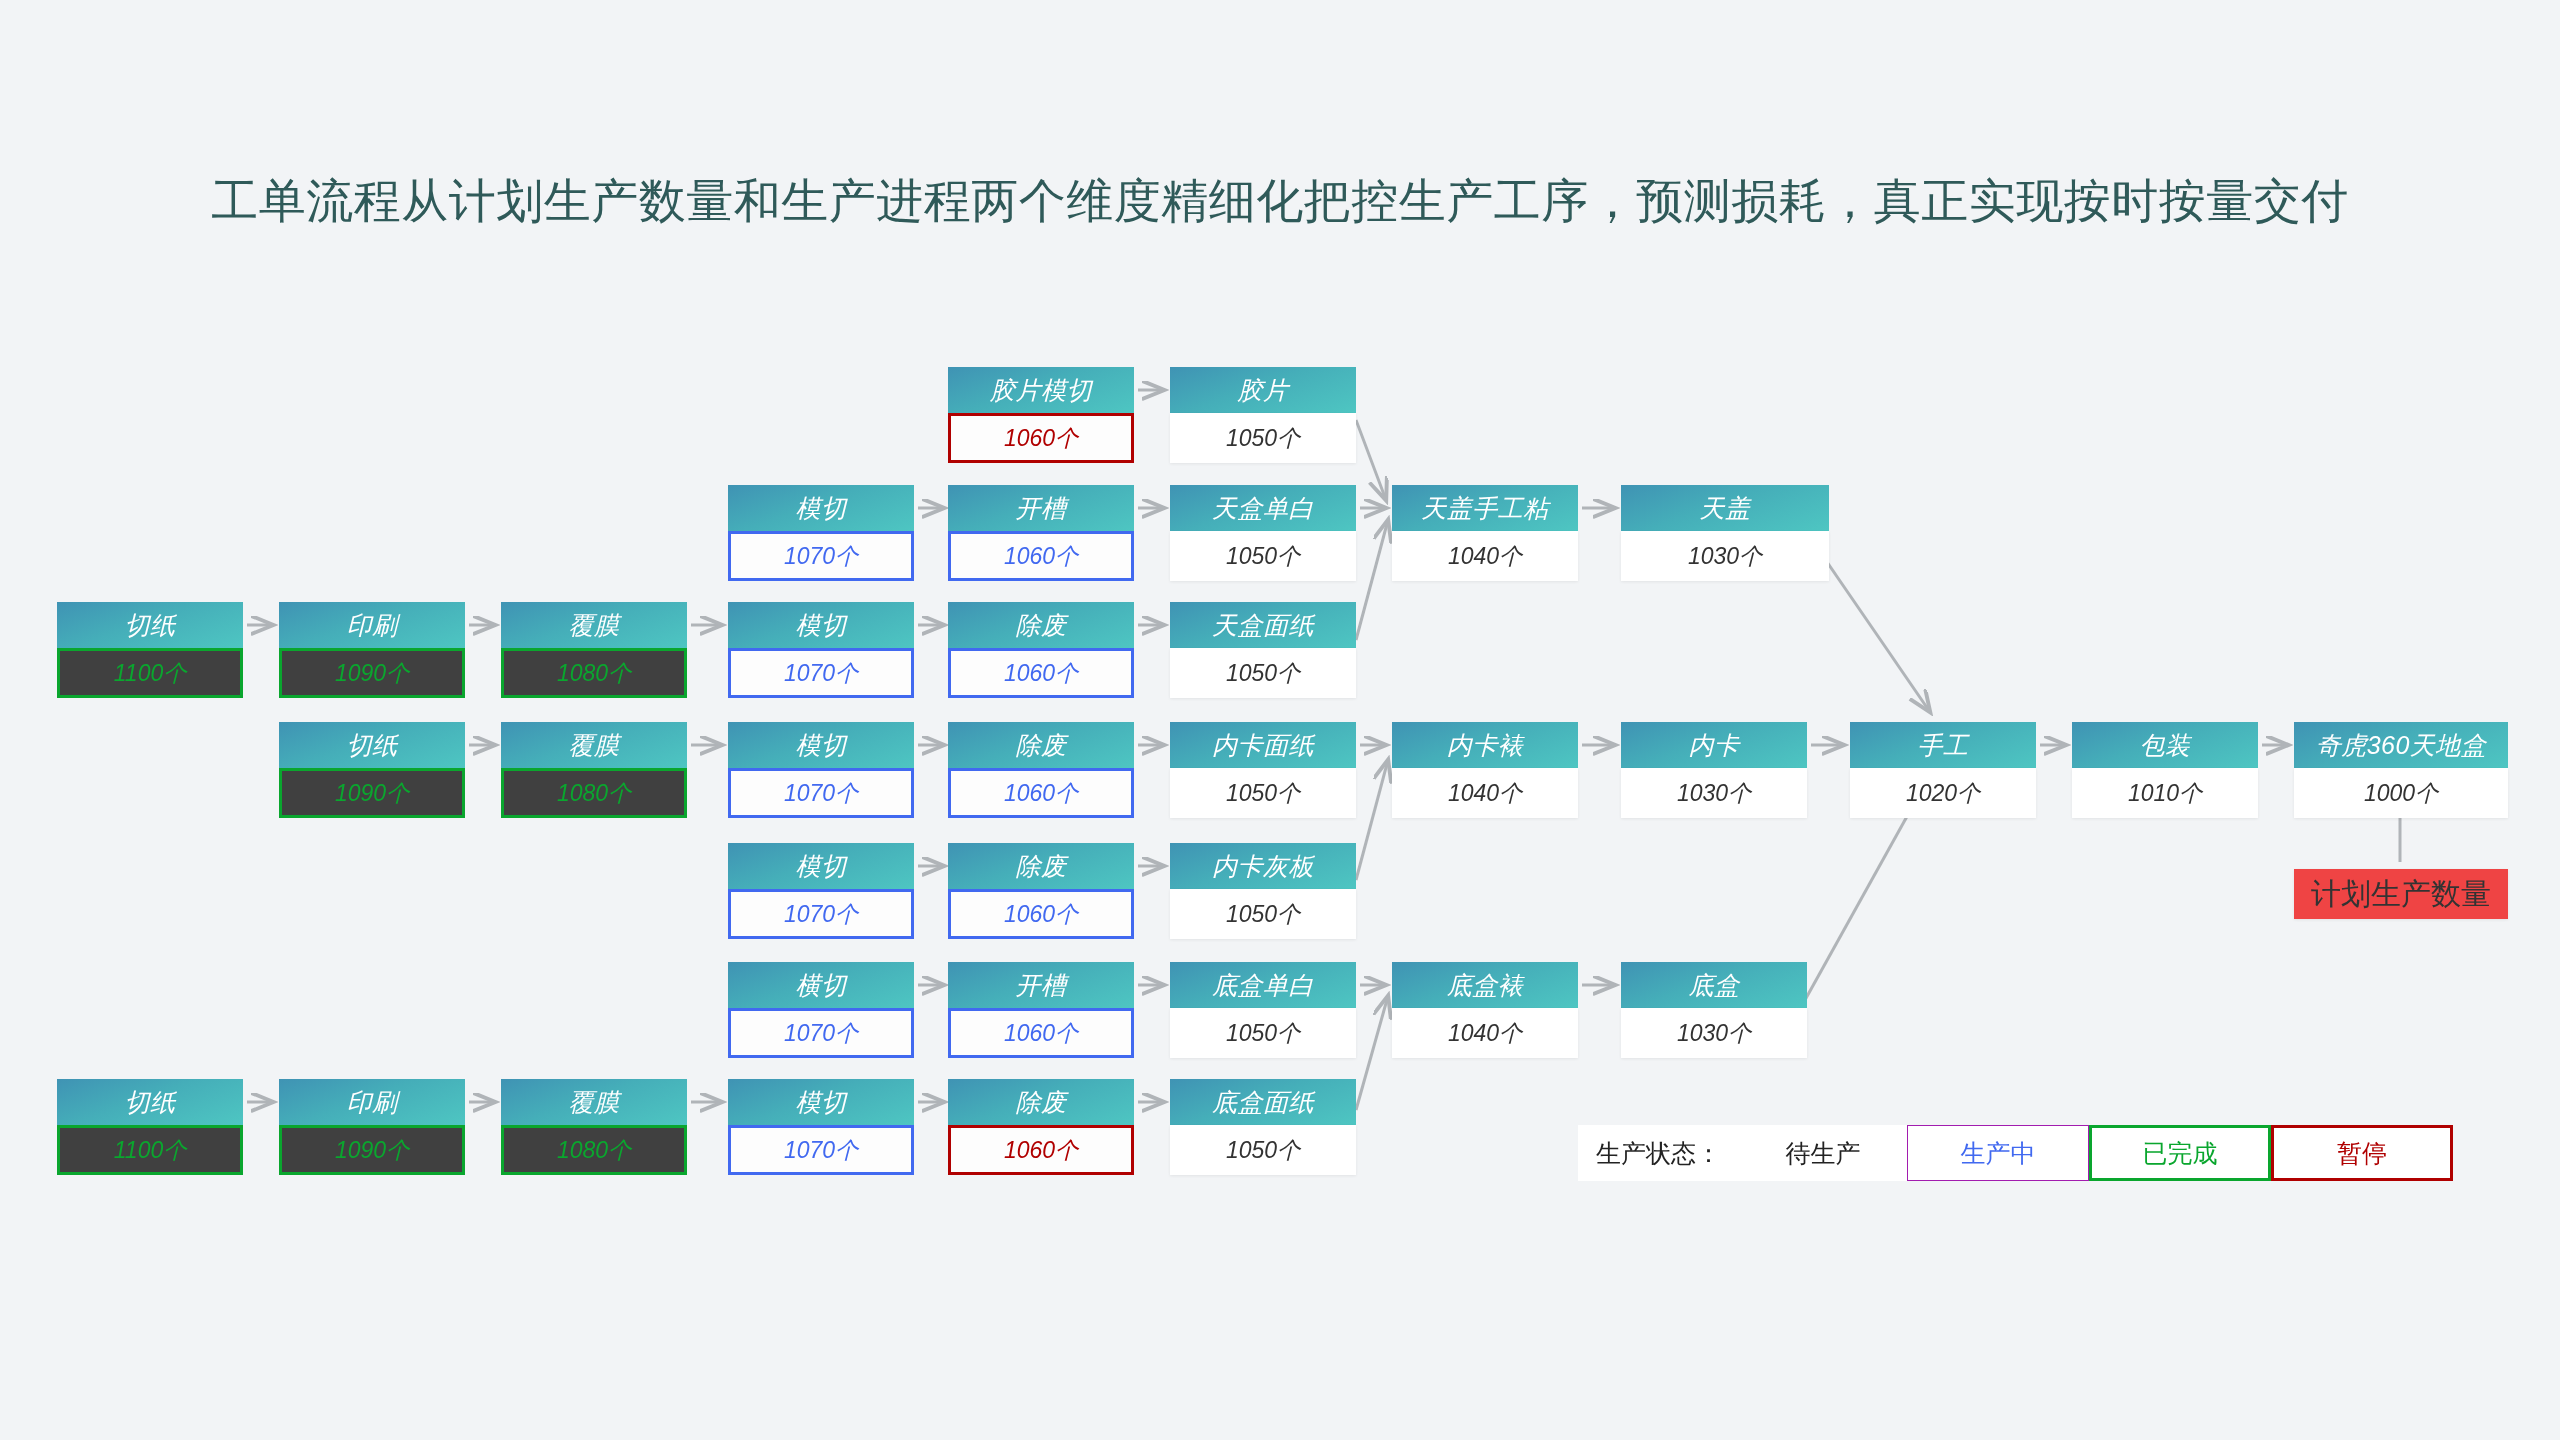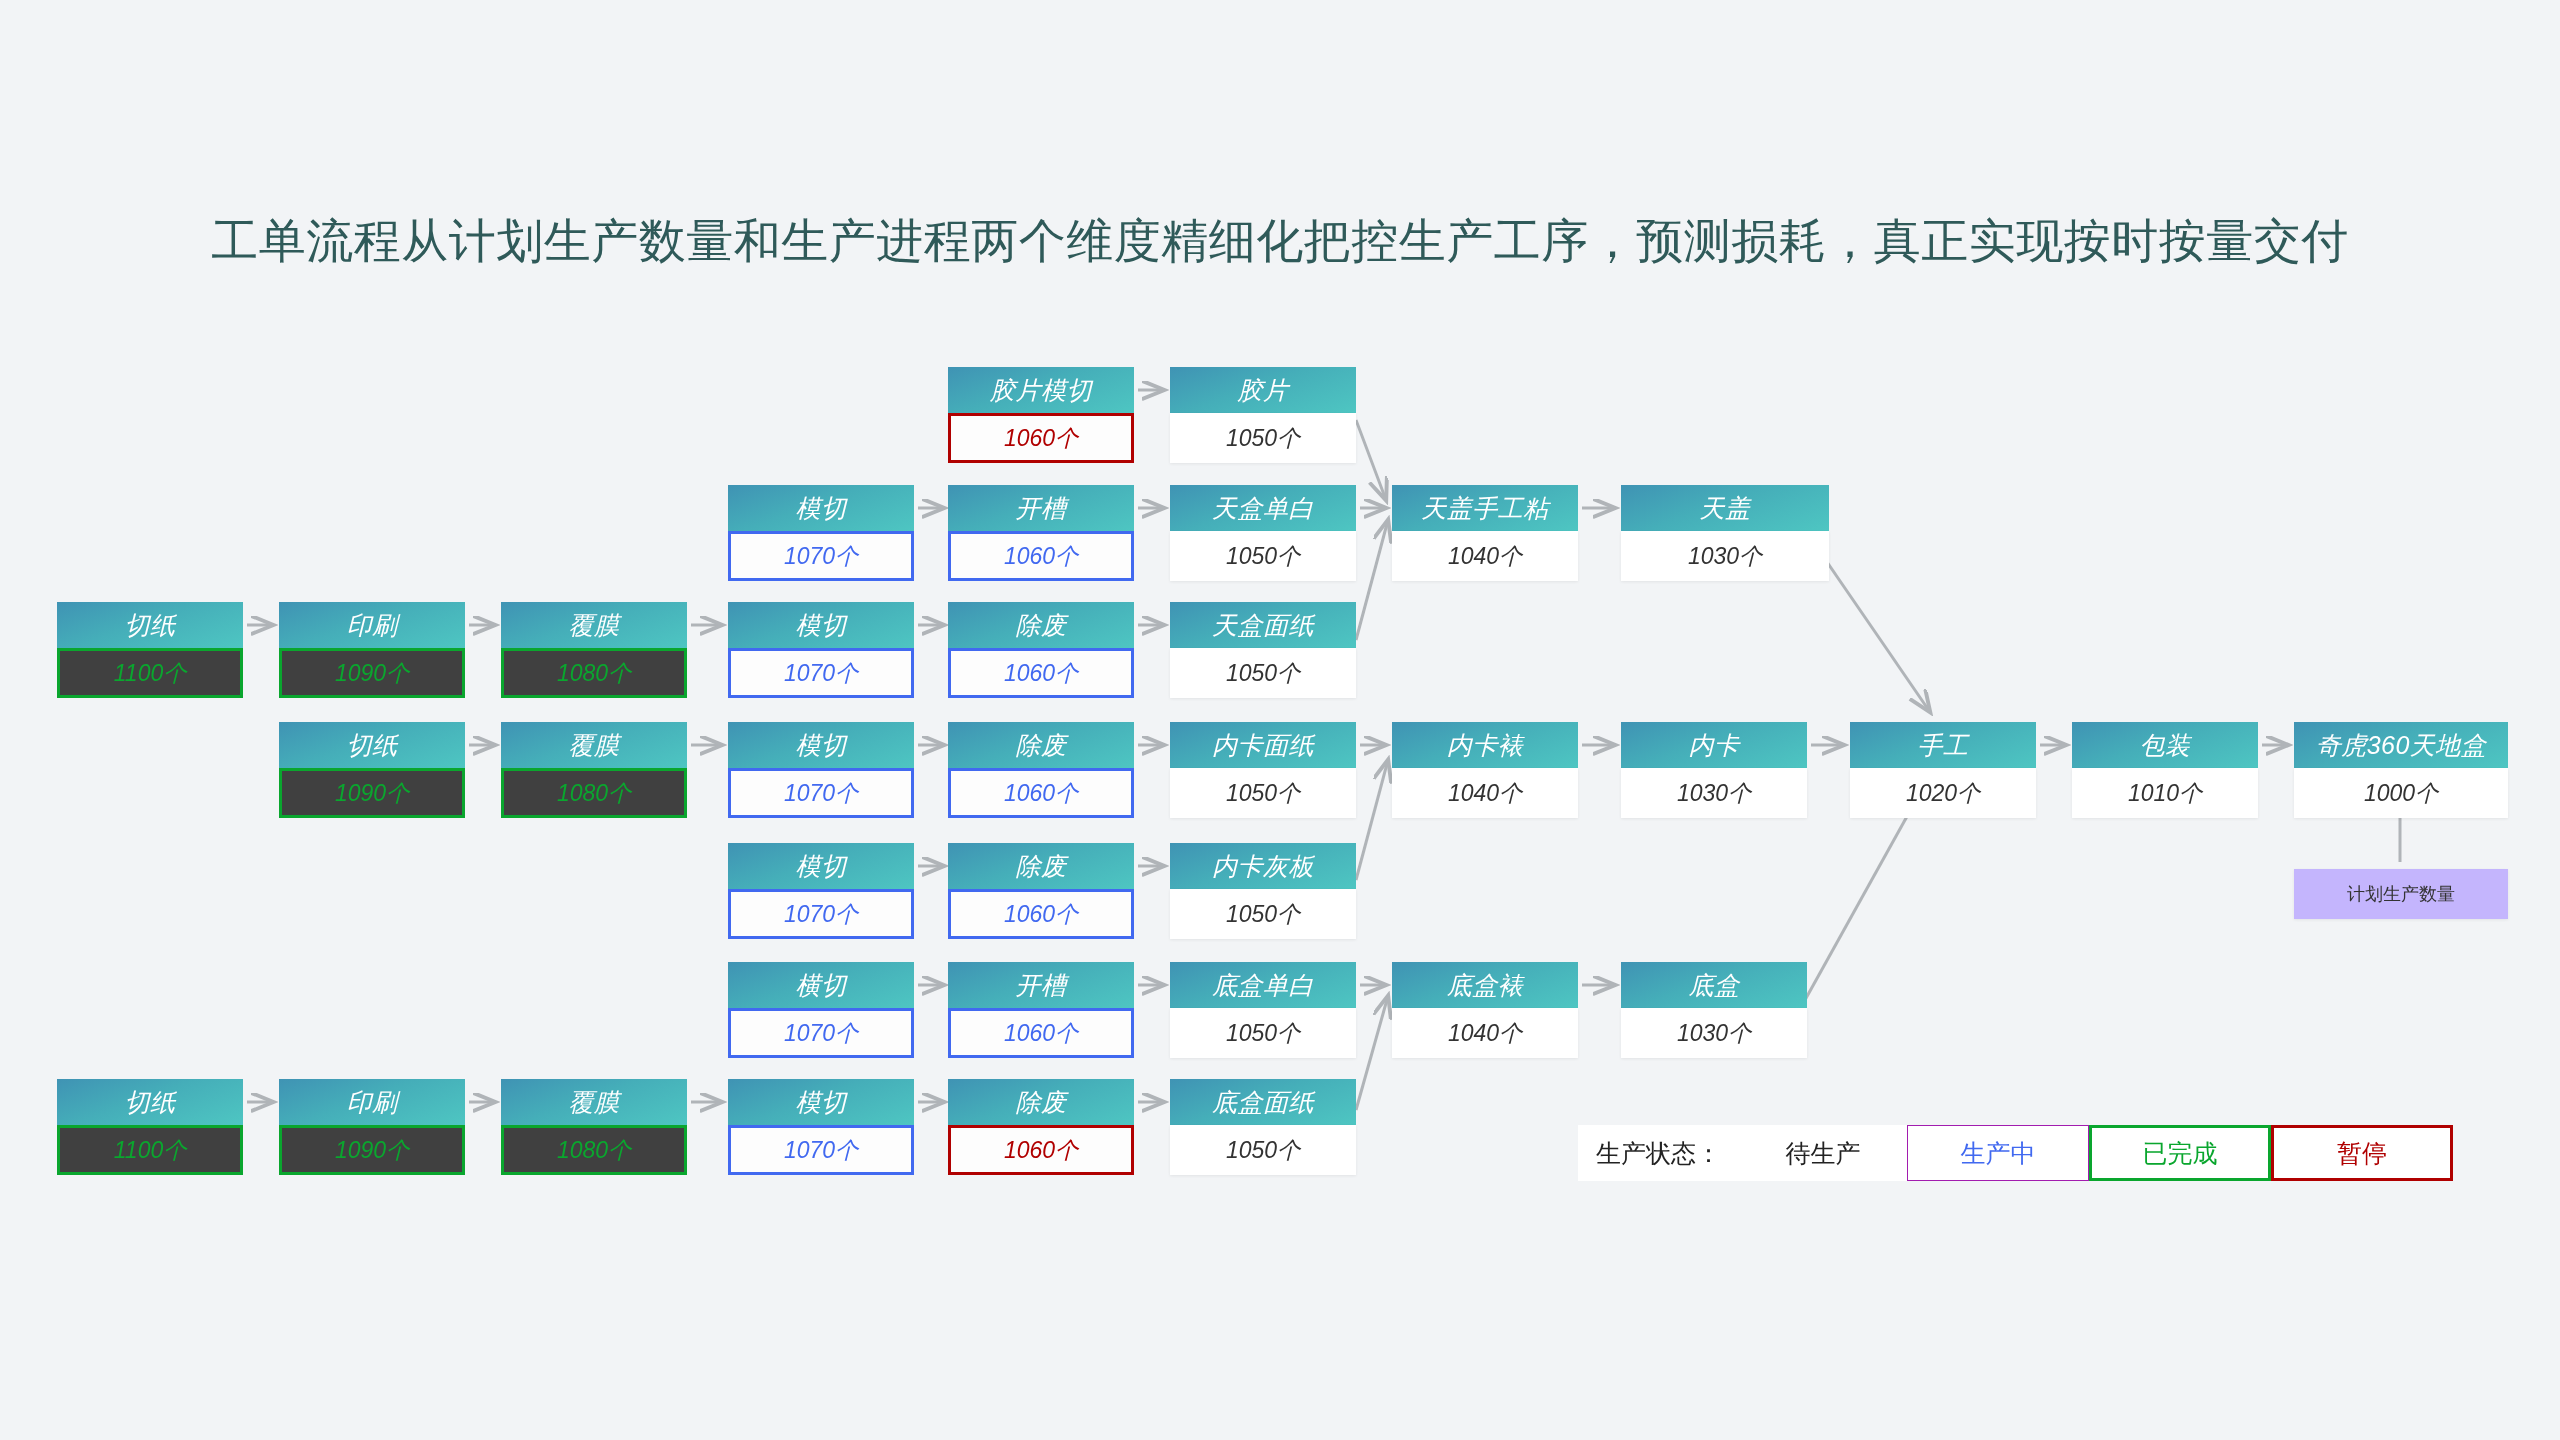--- a/index.html
+++ b/index.html
@@ -13,21 +13,20 @@
 
   .page-title {
     position: absolute;
     left: 0; right: 0; top: 172px;
     text-align: center;
     font-size: 47px;
     line-height: 1.25;
     color: #2f5a59;
     letter-spacing: 0.5px;
     white-space: nowrap;
-    margin-top: 40px;
   }
 
   
   #edges { position: absolute; left: 0; top: 0; width: 2560px; height: 1440px; pointer-events: none; }
 
   
   .node {
     position: absolute;
     width: 186px;
     font-style: italic;
@@ -51,23 +50,23 @@
   }
   .node.st-done   .nbody { border: 3px solid #0aa62e; color: #0aa62e; background: #404040; }
   .node.st-active .nbody { border: 3px solid #4169f0; color: #4169f0; background: #fdfdfd; }
   .node.st-pause  .nbody { border: 3px solid #b00000; color: #b00000; background: #fdfdfd; }
   .node.st-pending .nbody { border: none; box-shadow: 0 1px 3px rgba(0,0,0,0.07); }
 
   
   .caption-box {
     position: absolute;
     width: 214px; height: 50px;
-    background: #c4b5fd;
+    background: #ef4444;
     display: flex; align-items: center; justify-content: center;
-    font-size: 18px; color: #333;
+    font-size: 30px; color: #333;
     box-shadow: 0 1px 3px rgba(0,0,0,0.07);
   }
 
   
   #legend { position: absolute; display: flex; align-items: stretch; }
   #legend .lg-cell {
     height: 56px;
     display: flex; align-items: center; justify-content: center;
     font-size: 25px;
     background: #ffffff;

